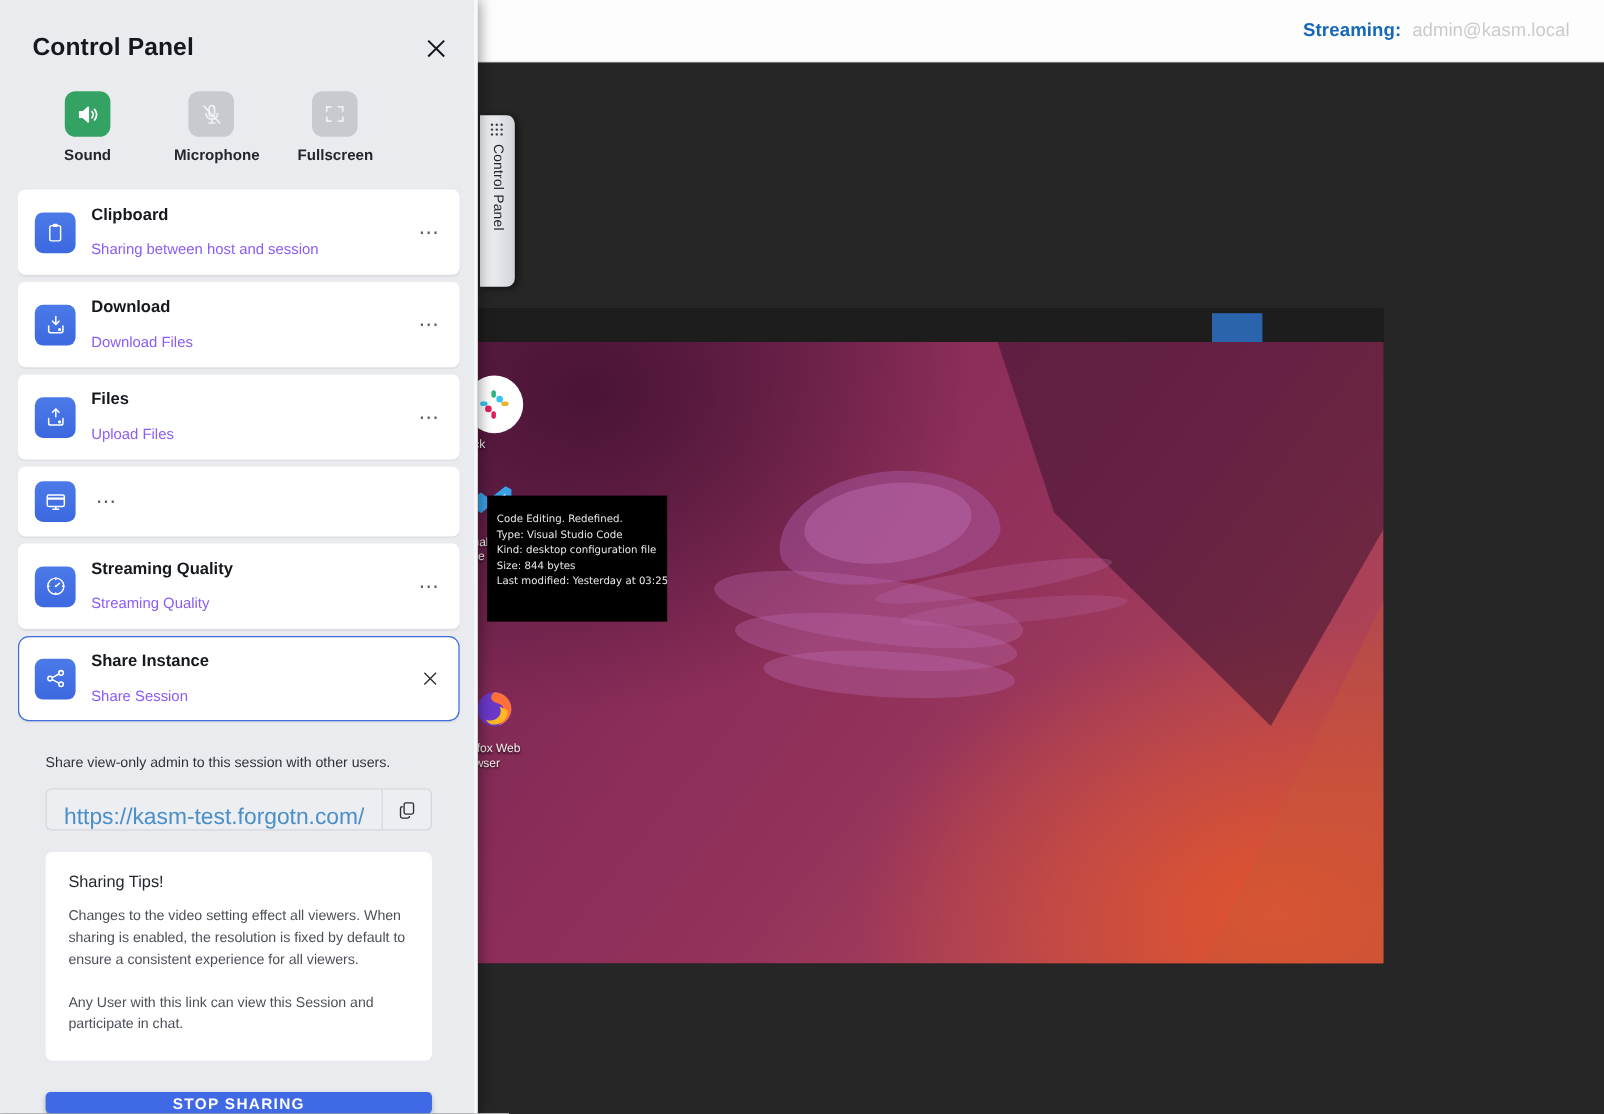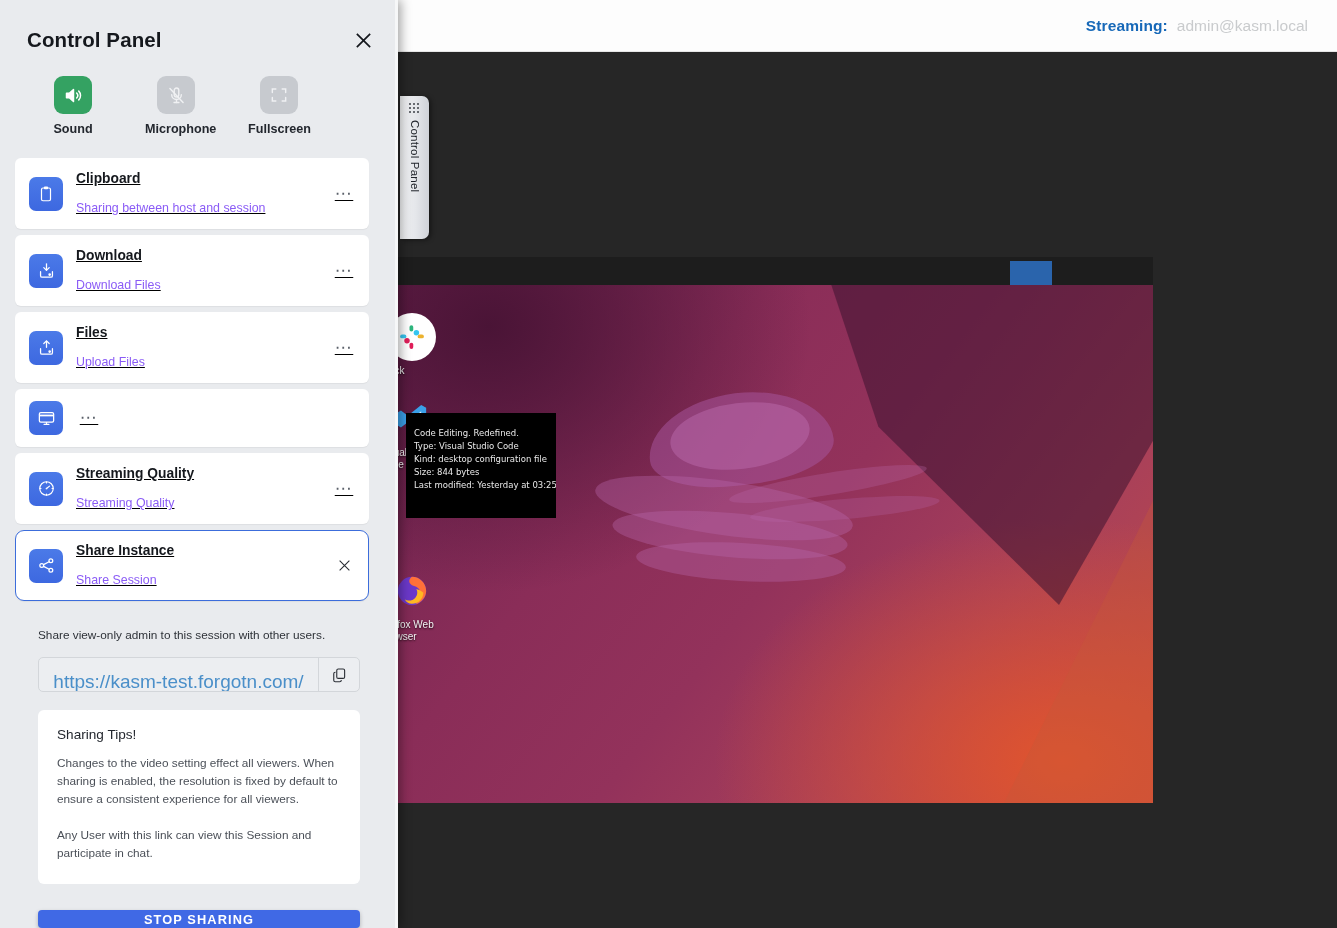--- a/index.html
+++ b/index.html
@@ -141,21 +141,21 @@
   .quick-row { display:flex; padding:23px 0 0 42px; gap:41px; }
   .quick { width:62px; text-align:center; cursor:pointer; }
   .quick .sq {
     width:38px; height:38px; border-radius:9px; margin:0 auto 8px;
     display:flex; align-items:center; justify-content:center;
   }
   .sq.on { background:#34a262; }
   .sq.off { background:#c7cacf; }
   .quick .qlabel { font-size:12.6px; font-weight:bold; color:#23272e; white-space:nowrap; }
 
-  .cards { padding:22px 29px 0 15px;text-decoration:underline; }
+  .cards { padding:22px 15px 0 15px; }
   .card {
     display:flex; align-items:center; gap:13px;
     background:#ffffff; border-radius:6px;
     padding:12px 12px 12px 14px; margin-bottom:6px;
     cursor:pointer; position:relative;
     box-shadow:0 1px 1px rgba(0,0,0,.05);
   }
   .card.active { border:1.6px solid #3c6ddb; border-radius:9px; padding:11px 11px 11px 13px; }
   .card-ico {
     width:34px; height:34px; min-width:34px; border-radius:7px;

